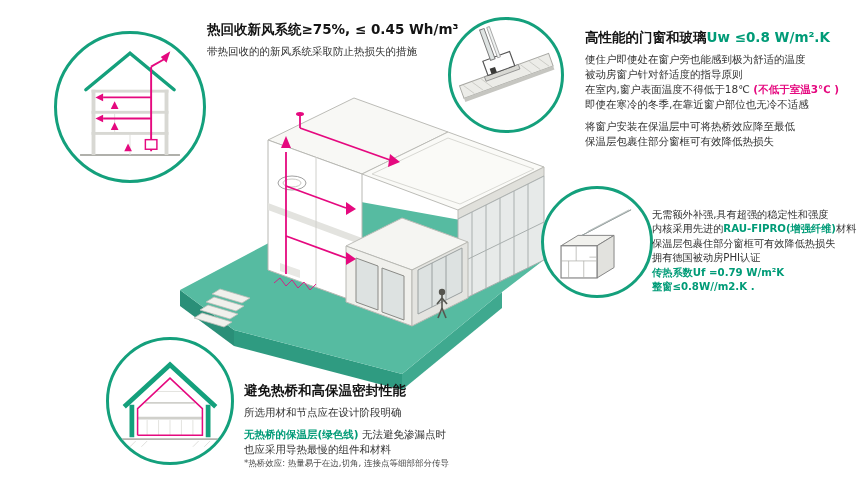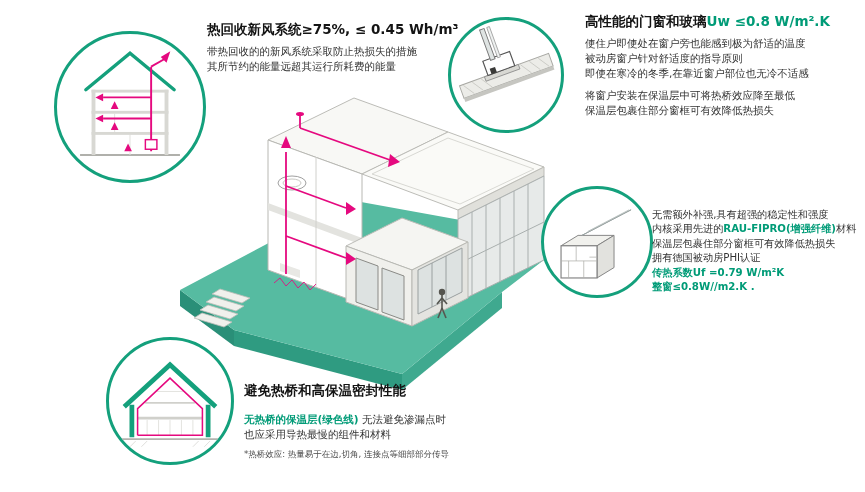--- a/index.html
+++ b/index.html
@@ -24,24 +24,24 @@
   .main-house { position:absolute; left:150px; top:78px; width:430px; height:320px; }
 
   
   .tb { position:absolute; font-size:10.5px; line-height:1.42; color:#333; }
   .tb .title { font-size:13.5px; font-weight:bold; color:#141414; margin-bottom:5px; white-space:nowrap; }
   .tb .line { white-space:nowrap; }
   .green { color:#009B77; }
   .greenb { color:#009B77; font-weight:bold; }
   .pinkb { color:#E5097F; font-weight:bold; }
   .gap { height:7px; }
-  .footnote { font-size:8.5px; color:#4a4a4a; margin-top:6px; white-space:nowrap; }
+  .footnote { font-size:8.5px; color:#4a4a4a; white-space:nowrap; }
 
   .tb-vent     { left:207px; top:20px;  width:310px; }
-  .tb-windows  { left:585px; top:12px;  width:278px; }
+  .tb-windows  { left:585px; top:28px;  width:278px; }
   .tb-profile  { left:652px; top:208px; width:213px; font-size:10.2px; }
   .tb-airtight { left:244px; top:381px; width:340px; }
 </style>
 </head>
 <body>
 
 <div class="stage">
 
   <svg class="main-house" viewBox="0 0 430 320">
 
@@ -218,43 +218,44 @@
       <path d="M 16,70 L 64,26 L 112,70" fill="none" stroke="#14A07C" stroke-width="5"></path>
       <line x1="24" y1="68" x2="24" y2="102" stroke="#14A07C" stroke-width="5"></line>
       <line x1="104" y1="68" x2="104" y2="102" stroke="#14A07C" stroke-width="5"></line>
       <path d="M 30,100 L 30,72 L 64,40 L 98,72 L 98,100 L 30,100" fill="none" stroke="#E5097F" stroke-width="1.6"></path>
     </svg>
   </div>
 
   <div class="tb tb-vent">
     <div class="title">热回收新风系统≥75%, ≤ 0.45 Wh/m³</div>
     <div class="line">带热回收的的新风系统采取防止热损失的措施</div>
-    <div class="line">其所节约的能量远超其运行所耗费的能量</div>
   </div>
 
   <div class="tb tb-windows">
     <div class="title"><span>高性能的门窗和玻璃</span><span class="green">Uw ≤0.8 W/m².K</span></div>
     <div class="line">使住户即使处在窗户旁也能感到极为舒适的温度</div>
     <div class="line">被动房窗户针对舒适度的指导原则</div>
+    <div class="line"><span>在室内,窗户表面温度不得低于18℃ </span><span class="pinkb">(不低于室温3℃ )</span></div>
     <div class="line">即使在寒冷的冬季,在靠近窗户部位也无冷不适感</div>
     <div class="gap"></div>
     <div class="line">将窗户安装在保温层中可将热桥效应降至最低</div>
     <div class="line">保温层包裹住部分窗框可有效降低热损失</div>
   </div>
 
   <div class="tb tb-profile">
     <div class="line">无需额外补强,具有超强的稳定性和强度</div>
     <div class="line"><span>内核采用先进的</span><span class="greenb">RAU-FIPRO(增强纤维)</span><span>材料</span></div>
     <div class="line">保温层包裹住部分窗框可有效降低热损失</div>
     <div class="line">拥有德国被动房PHI认证</div>
     <div class="line greenb">传热系数Uf =0.79 W/m²K</div>
     <div class="line greenb">整窗≤0.8W//m2.K .</div>
   </div>
 
   <div class="tb tb-airtight">
     <div class="title">避免热桥和高保温密封性能</div>
+    <div class="line">所选用材和节点应在设计阶段明确</div>
     <div class="gap"></div>
     <div class="line"><span class="greenb">无热桥的保温层(绿色线)</span><span> 无法避免渗漏点时</span></div>
     <div class="line">也应采用导热最慢的组件和材料</div>
     <div class="footnote">*热桥效应: 热量易于在边,切角, 连接点等细部部分传导</div>
   </div>
 
 </div>
 
 </body></html>

